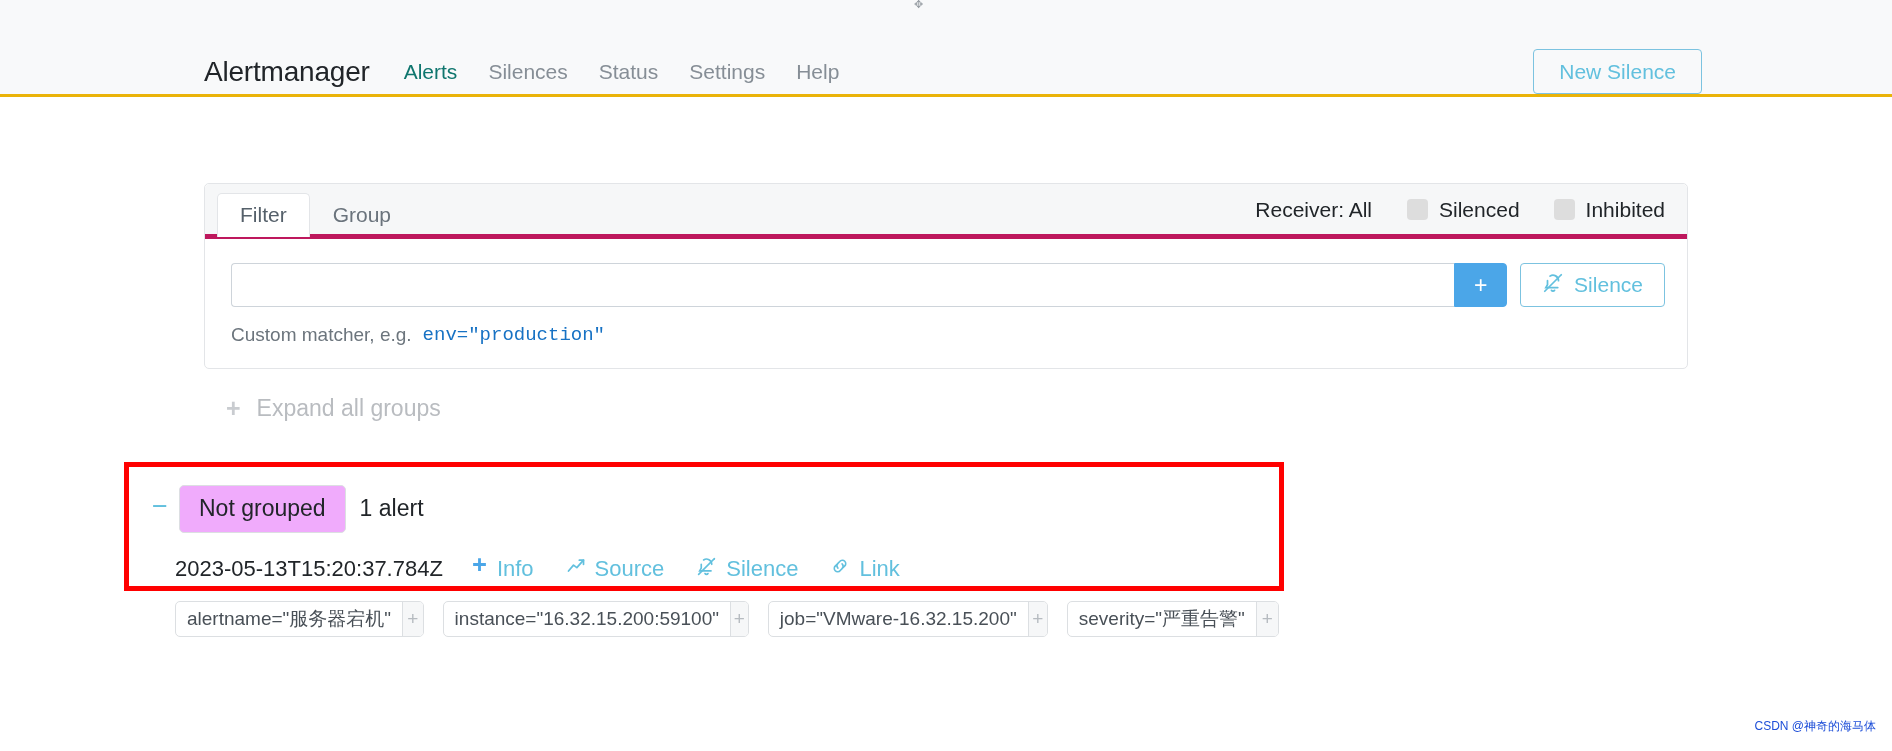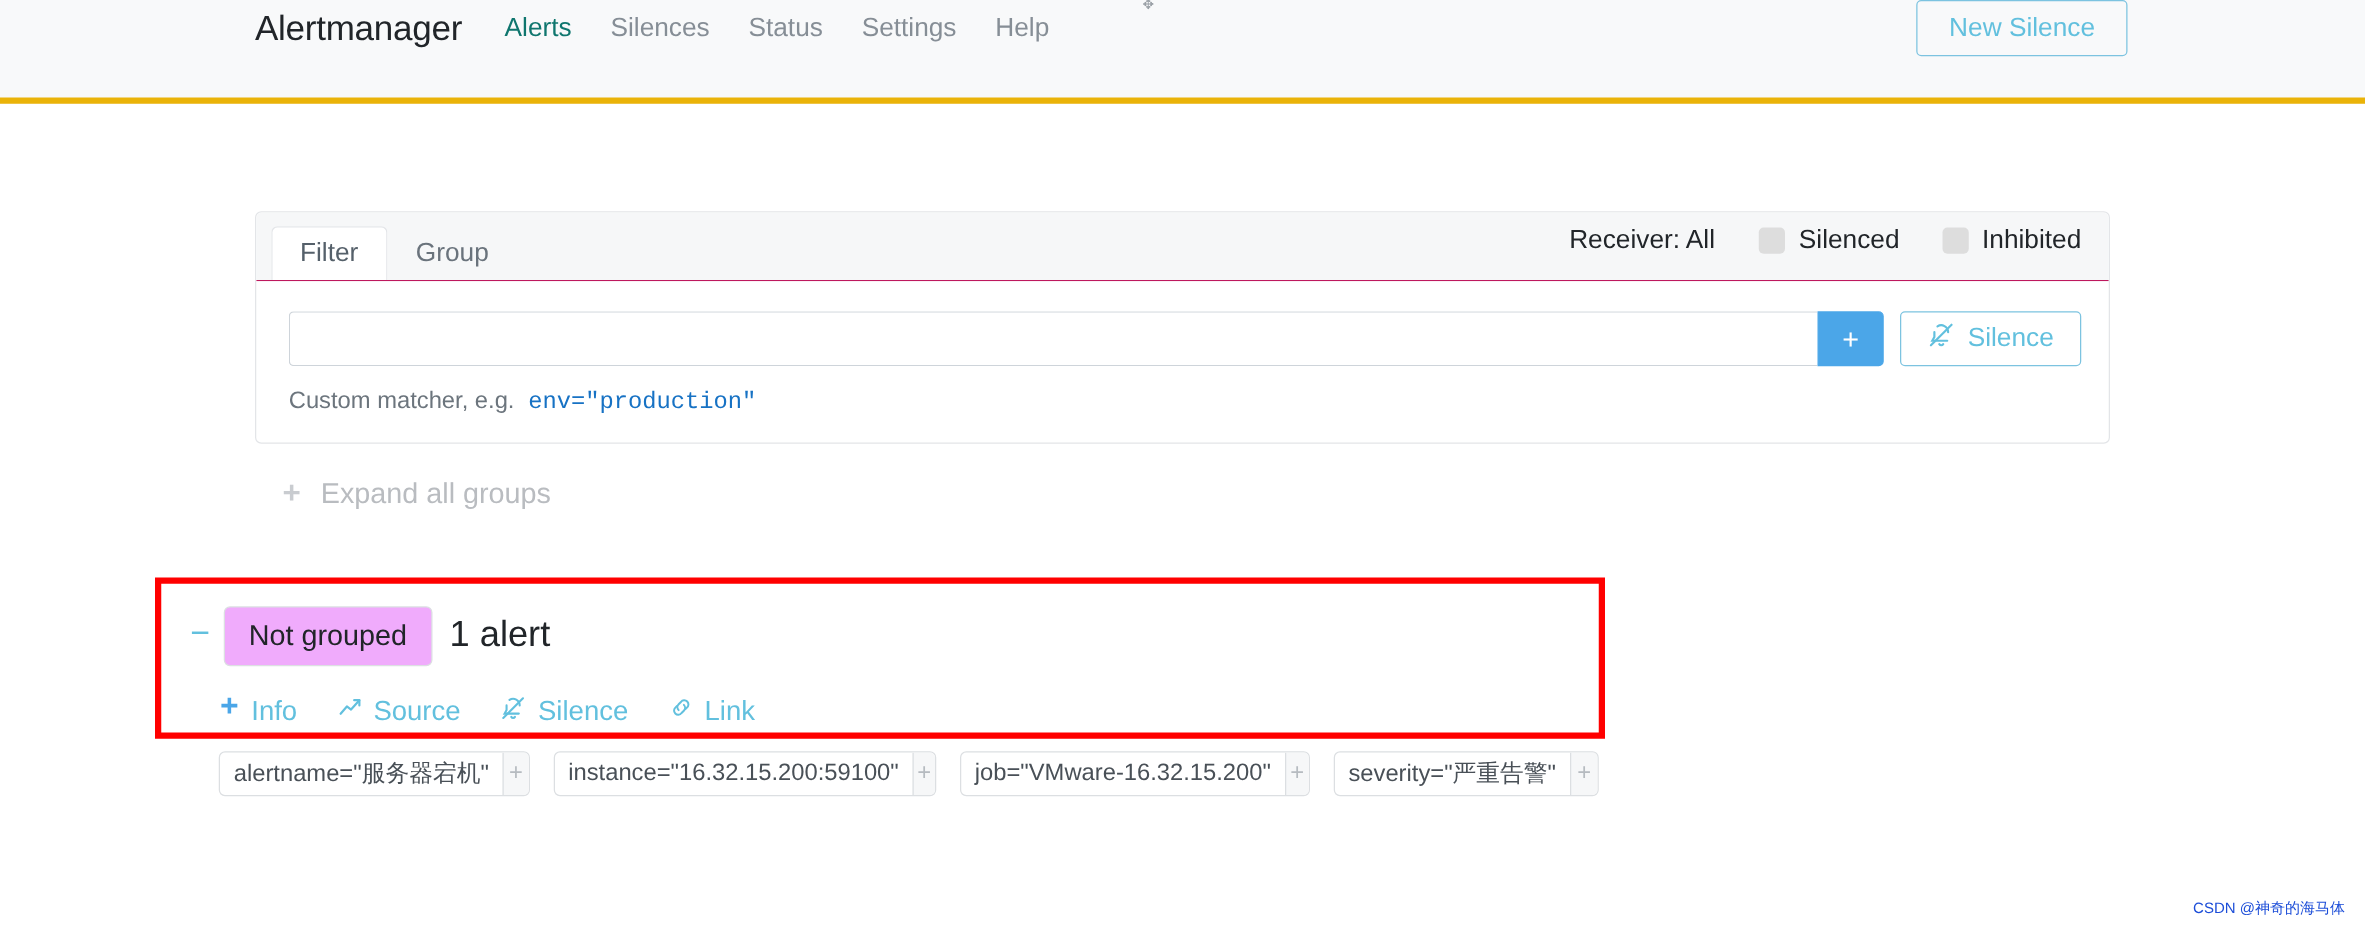--- a/index.html
+++ b/index.html
@@ -11,25 +11,25 @@
     width: 1892px;
     height: 751px;
     font-family: "Liberation Sans", sans-serif;
     color: #212529;
     overflow: hidden;
     position: relative;
   }
 
   
   .navbar {
-    height: 83px;
+    height: 97px;
     background: #f8f9fa;
-    border-bottom: 5px solid #eab308;
-    display: flex;
-    align-items: flex-start;
+    border-bottom: 3px solid #eab308;
+    display: flex;
+    align-items: flex-end;
     box-sizing: border-box;
     padding: 0 190px 0 0;
   }
   .navbar-inner {
     width: 100%;
     display: flex;
     align-items: center;
     padding-left: 204px;
     box-sizing: border-box;
   }
@@ -79,24 +79,24 @@
   }
 
   
   .filter-card {
     border: 1px solid #e3e5e8;
     border-radius: 5px;
     background: #ffffff;
   }
   .tab-header {
     background: #f6f7f8;
-    border-bottom: 1px solid #be185d;
+    border-bottom: 5px solid #be185d;
     border-radius: 5px 5px 0 0;
     display: flex;
-    align-items: flex-start;
+    align-items: center;
     padding: 10px 22px 0 12px;
     height: 55px;
     box-sizing: border-box;
   }
   .tab {
     font-size: 21px;
     color: #6a737c;
     padding: 9px 22px;
     cursor: pointer;
     white-space: nowrap;
@@ -271,21 +271,21 @@
     background: #f0abfc;
     font-size: 23px;
     color: #212529;
     padding: 9px 19px;
     cursor: pointer;
     white-space: nowrap;
     line-height: 1.2;
     font-family: "Liberation Sans", sans-serif;
   }
   .alert-count {
-    font-size: 29px;
+    font-size: 23px;
     color: #212529;
     margin-left: 14px;
     white-space: nowrap;
   }
 
   .alert-row {
     padding-left: 46px;
     margin-top: 23px;
   }
   .alert-line1 {
@@ -442,20 +442,21 @@
   <div class="group-inner">
 
     <div class="group-head">
       <span class="collapse-dash">−</span>
       <button class="not-grouped-btn">Not grouped</button>
       <span class="alert-count">1 alert</span>
     </div>
 
     <div class="alert-row">
       <div class="alert-line1">
+        <span class="alert-time">2023-05-13T15:20:37.784Z</span>
 
         <span class="alert-action">
           <span>
             <svg width="17" height="17" viewBox="0 0 24 24">
                 <path d="M10 3h4v7h7v4h-7v7h-4v-7H3v-4h7z" fill="#4ba6e8"></path>
               </svg>
           </span>
           <span>Info</span>
         </span>
 

